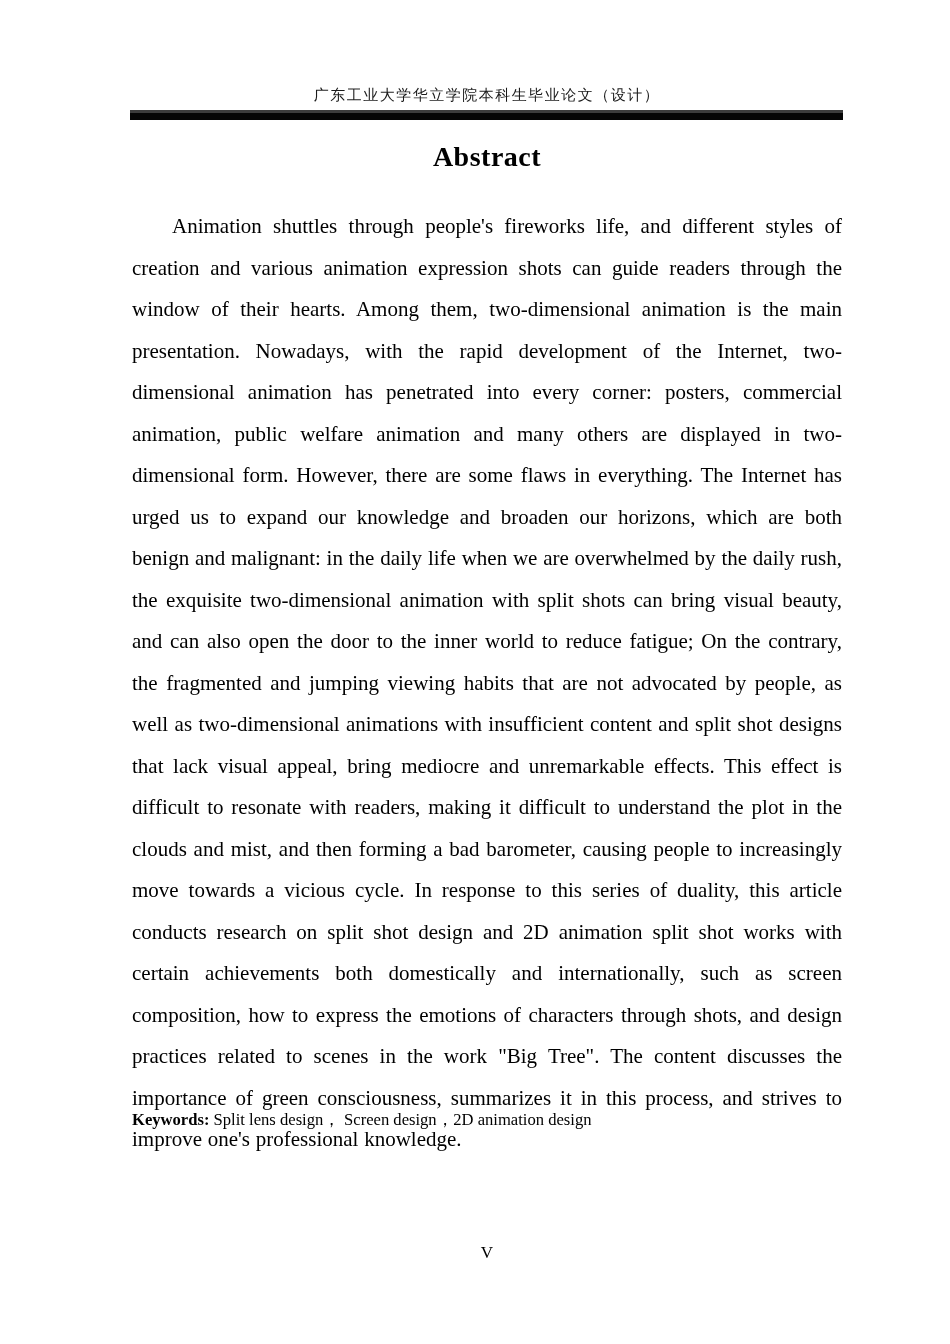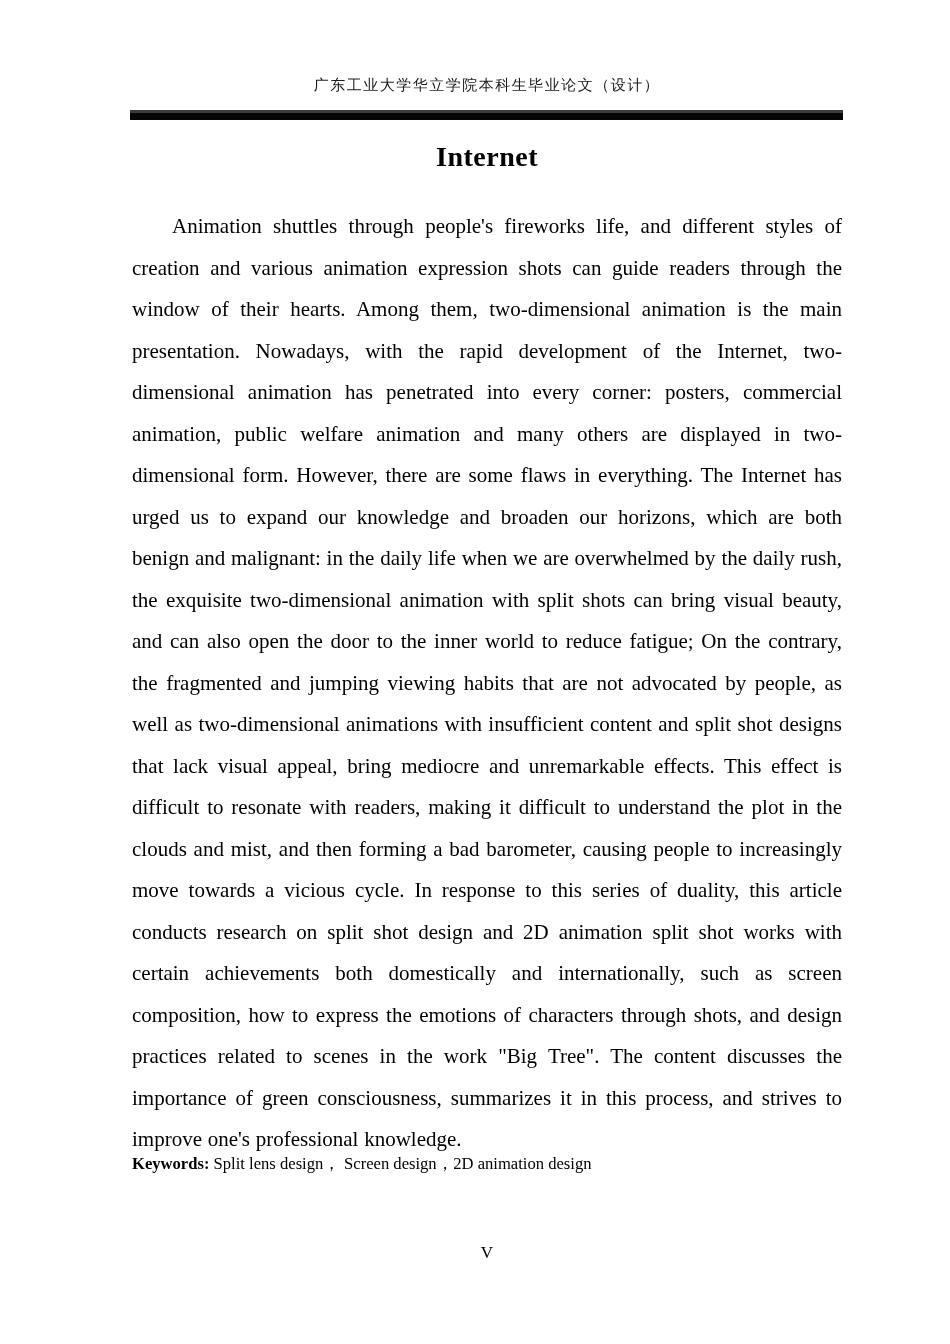--- a/index.html
+++ b/index.html
@@ -9,21 +9,21 @@
     width: 950px;
     height: 1344px;
     background: #ffffff;
     color: #000000;
     font-family: "Liberation Serif", "DejaVu Serif", serif;
     overflow: hidden;
     margin: 0 auto;
   }
   .running-header {
     position: absolute;
-    top: 76px;
+    top: 86px;
     left: 131px;
     width: 712px;
     text-align: center;
     font-size: 15px;
     letter-spacing: 1.5px;
     color: #1a1a1a;
   }
   .header-rule {
     position: absolute;
     top: 110px;
@@ -54,42 +54,41 @@
     text-indent: 40px;
     word-spacing: 0.5px;
   }
   .keywords-line {
     position: absolute;
     top: 1108px;
     left: 132px;
     width: 710px;
     font-size: 16.6px;
     line-height: 24px;
-    margin-top: 44px;
   }
   .keywords-label { font-weight: bold; }
   .page-number {
     position: absolute;
     top: 1243px;
     left: 131px;
     width: 712px;
     text-align: center;
     font-size: 17px;
   }
 </style>
 </head>
 <body>
 
 <div class="page">
 
   <div class="running-header">广东工业大学华立学院本科生毕业论文（设计）</div>
 
   <div class="header-rule"></div>
 
-  <h1 class="page-title">Internet</h1>
+  <h1 class="page-title">Abstract</h1>
 
   <p class="abstract-paragraph">Animation shuttles through people's fireworks life, and different styles of creation and various animation expression shots can guide readers through the window of their hearts. Among them, two-dimensional animation is the main presentation. Nowadays, with the rapid development of the Internet, two-dimensional animation has penetrated into every corner: posters, commercial animation, public welfare animation and many others are displayed in two-dimensional form. However, there are some flaws in everything. The Internet has urged us to expand our knowledge and broaden our horizons, which are both benign and malignant: in the daily life when we are overwhelmed by the daily rush, the exquisite two-dimensional animation with split shots can bring visual beauty, and can also open the door to the inner world to reduce fatigue; On the contrary, the fragmented and jumping viewing habits that are not advocated by people, as well as two-dimensional animations with insufficient content and split shot designs that lack visual appeal, bring mediocre and unremarkable effects. This effect is difficult to resonate with readers, making it difficult to understand the plot in the clouds and mist, and then forming a bad barometer, causing people to increasingly move towards a vicious cycle. In response to this series of duality, this article conducts research on split shot design and 2D animation split shot works with certain achievements both domestically and internationally, such as screen composition, how to express the emotions of characters through shots, and design practices related to scenes in the work "Big Tree". The content discusses the importance of green consciousness, summarizes it in this process, and strives to improve one's professional knowledge.</p>
 
   <p class="keywords-line"><span class="keywords-label">Keywords:</span><span> Split lens design， Screen design，2D animation design</span></p>
 
   <div class="page-number">V</div>
 
 </div>
 
 </body></html>

